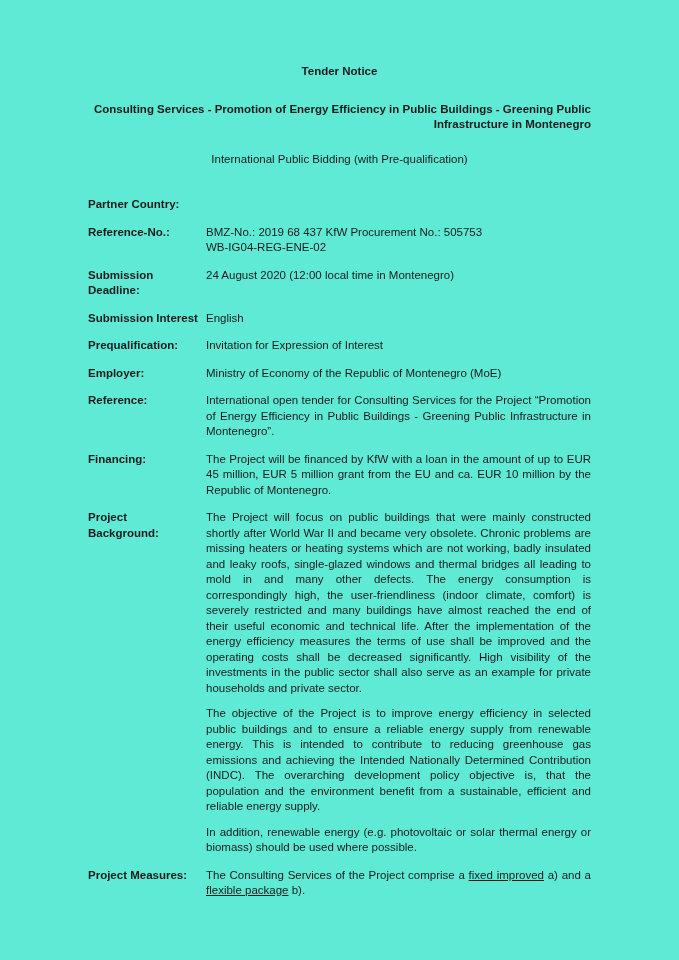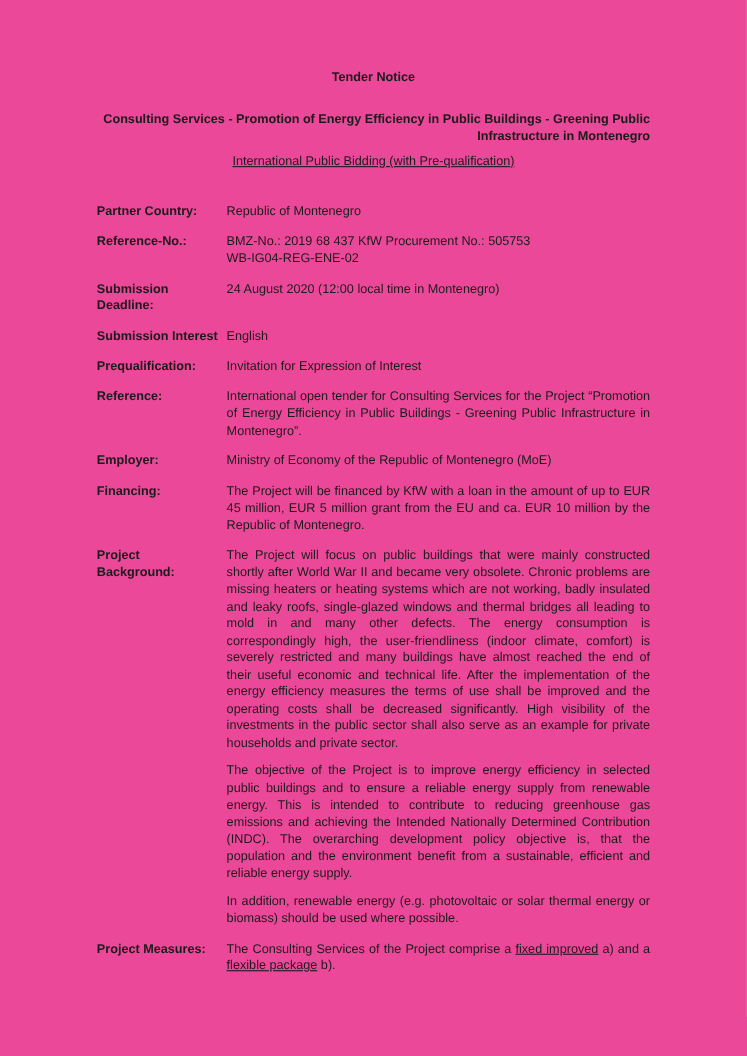--- a/index.html
+++ b/index.html
@@ -6,40 +6,39 @@
     margin: 0;
     padding: 0;
     background: #ffffff;
   }
   .page {
     position: relative;
     width: 679px;
     height: 960px;
     box-sizing: border-box;
     padding: 64px 88px 0 88px;
-    background: #ec4899;
+    background: #5eead4;
     color: #1b1b1b;
     font-family: "Liberation Sans", "DejaVu Sans", sans-serif;
     font-size: 11.5px;
     line-height: 15.5px;
     overflow: hidden;
   }
   .doc-title {
     text-align: center;
     font-weight: bold;
   }
   .doc-heading {
     text-align: right;
     font-weight: bold;
     margin-top: 22px;
   }
   .doc-subtitle {
     text-align: center;
-    margin-top: 7px;
-    text-decoration: underline;
+    margin-top: 19px;
   }
   .rows {
     margin-top: 30px;
   }
   .row {
     display: flex;
     justify-content: space-between;
   }
   .row + .row {
     margin-top: 12px;
@@ -77,23 +76,20 @@
 </head>
 <body>
 
 <div class="page">
   <div class="doc-title">Tender Notice</div>
   <div class="doc-heading">Consulting Services - Promotion of Energy Efficiency in Public Buildings - Greening Public Infrastructure in Montenegro</div>
   <div class="doc-subtitle">International Public Bidding (with Pre-qualification)</div>
   <div class="rows">
       <div class="row">
         <div class="label">Partner Country:</div>
-        <div class="value">
-          <p><span>Republic of Montenegro</span></p>
-        </div>
       </div>
       <div class="row">
         <div class="label">Reference-No.:</div>
         <div class="value">
           <p><span>BMZ-No.: 2019 68 437 KfW Procurement No.: 505753</span><br><span>WB-IG04-REG-ENE-02</span></p>
         </div>
       </div>
       <div class="row">
         <div class="label">Submission Deadline:</div>
         <div class="value">
@@ -106,29 +102,29 @@
           <p><span>English</span></p>
         </div>
       </div>
       <div class="row">
         <div class="label">Prequalification:</div>
         <div class="value">
           <p><span>Invitation for Expression of Interest</span></p>
         </div>
       </div>
       <div class="row">
+        <div class="label">Employer:</div>
+        <div class="value">
+          <p><span>Ministry of Economy of the Republic of Montenegro (MoE)</span></p>
+        </div>
+      </div>
+      <div class="row">
         <div class="label">Reference:</div>
         <div class="value">
           <p><span>International open tender for Consulting Services for the Project “Promotion of Energy Efficiency in Public Buildings - Greening Public Infrastructure in Montenegro”.</span></p>
-        </div>
-      </div>
-      <div class="row">
-        <div class="label">Employer:</div>
-        <div class="value">
-          <p><span>Ministry of Economy of the Republic of Montenegro (MoE)</span></p>
         </div>
       </div>
       <div class="row">
         <div class="label">Financing:</div>
         <div class="value">
           <p><span>The Project will be financed by KfW with a loan in the amount of up to EUR 45 million, EUR 5 million grant from the EU and ca. EUR 10 million by the Republic of Montenegro.</span></p>
         </div>
       </div>
       <div class="row">
         <div class="label">Project Background:</div>

